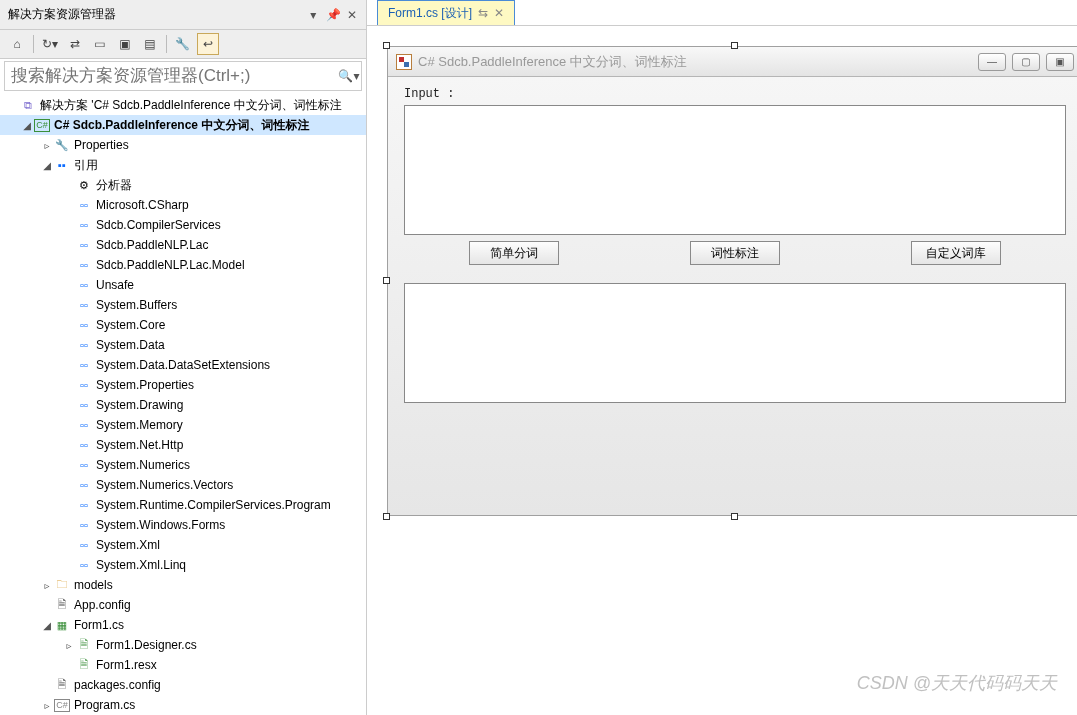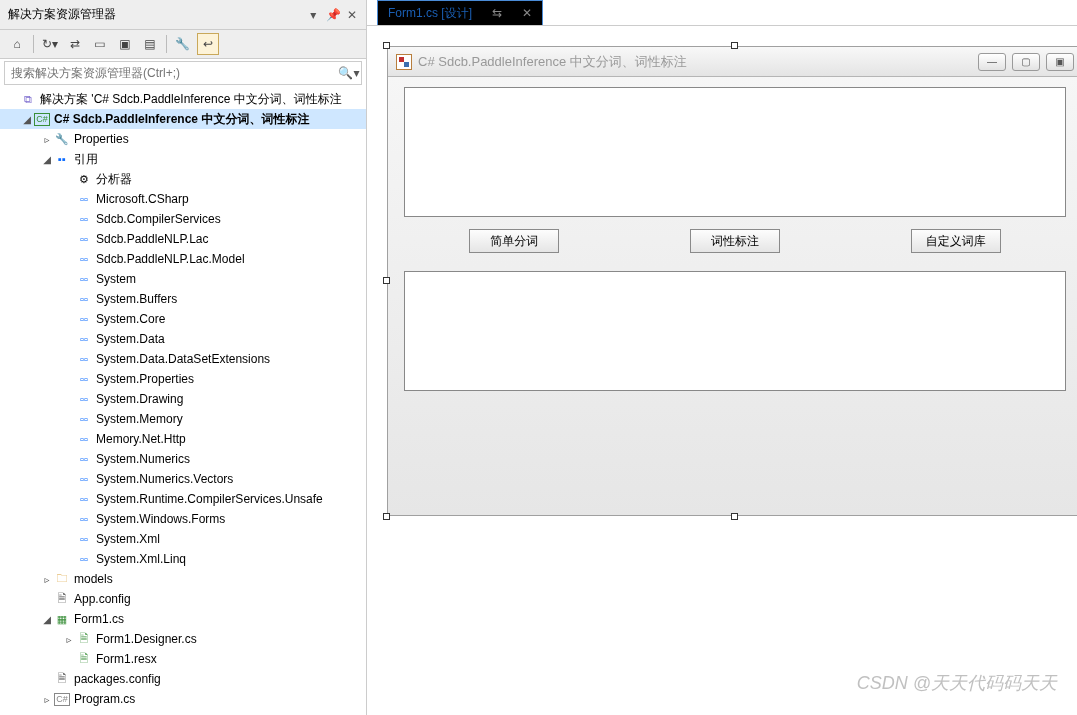--- a/index.html
+++ b/index.html
@@ -7,21 +7,21 @@
   .root { display:flex; height:100%; }
   
   .se { width:367px; border-right:1px solid #ccc; display:flex; flex-direction:column; background:#fff; }
   .se-title { background:#eee; padding:6px 8px; font-size:12px; display:flex; align-items:center; justify-content:space-between; border-bottom:1px solid #ccc; }
   .se-title-icons span { display:inline-block; width:12px; text-align:center; color:#555; margin-left:4px; cursor:pointer; }
   .se-toolbar { background:#eee; padding:3px 6px; border-bottom:1px solid #ccc; display:flex; align-items:center; gap:3px; }
   .se-toolbar .tb { width:22px; height:22px; display:inline-flex; align-items:center; justify-content:center; color:#444; cursor:pointer; }
   .se-toolbar .tb.active { border:1px solid #c9a85a; background:#fdf3d8; }
   .se-toolbar .sep { width:1px; height:18px; background:#bbb; margin:0 2px; }
   .se-search { display:flex; align-items:center; border:1px solid #ccc; margin:2px 4px; background:#fff; }
-  .se-search input { flex:1; border:none; padding:4px 6px; font-size:12px; outline:none; color:#888; background:transparent; }
+  .se-search input { flex:1; border:none; padding:4px 6px; font-size:17px; outline:none; color:#888; background:transparent; }
   .se-search .mag { width:24px; text-align:center; color:#555; cursor:pointer; }
   .tree { flex:1; overflow:auto; padding:2px 0 10px 0; }
   .tn { display:flex; align-items:center; height:20px; white-space:nowrap; cursor:default; }
   .tn .arrow { width:14px; text-align:center; color:#555; cursor:pointer; font-size:10px; }
   .tn .arrow.none { visibility:hidden; }
   .tn .icon { width:16px; height:16px; margin-right:4px; display:inline-flex; align-items:center; justify-content:center; font-size:11px; }
   .tn .lbl { }
   .tn.selected { background:#cfe7ff; }
   .tn.selected .lbl { font-weight:bold; color:#000; }
   .folder { color:#d9a23b; }
@@ -30,39 +30,39 @@
   .csharp-box { border:1px solid #3a8f3a; color:#3a8f3a; font-size:9px; padding:0 1px; line-height:11px; }
   .sln-ico { color:#7d6dcf; }
   .config-ico { color:#444; }
   .lvl0 { padding-left:6px; }
   .lvl1 { padding-left:20px; }
   .lvl2 { padding-left:40px; }
   .lvl3 { padding-left:62px; }
   
   .da { flex:1; display:flex; flex-direction:column; background:#fff; }
   .tabs { display:flex; align-items:stretch; height:26px; border-bottom:1px solid #ccc; padding-left:10px; }
-  .tab { display:flex; align-items:center; padding:0 10px; border:1px solid #4a8bd6; border-bottom:none; background:#000000; color:#1a5fb4; gap:20px; }
+  .tab { display:flex; align-items:center; padding:0 10px; border:1px solid #4a8bd6; border-bottom:none; background:#fef9c3; color:#1a5fb4; gap:6px; }
   .tab .pin { color:#888; cursor:pointer; }
   .tab .close { color:#888; cursor:pointer; }
   .canvas { flex:1; position:relative; background:#fff; }
   .form-host { position:absolute; left:20px; top:20px; width:696px; height:470px; }
   .form-window { width:100%; height:100%; border:1px solid #a0a0a0; background:linear-gradient(#f7f7f7,#e6e6e6); display:flex; flex-direction:column; position:relative; }
   .fw-title { height:30px; display:flex; align-items:center; padding:0 8px; border-bottom:1px solid #b5b5b5; background:linear-gradient(#f8f8f8,#e4e4e4); }
   .fw-title .app-ico { width:16px; height:16px; margin-right:6px; display:inline-block; background:#fff; border:1px solid #b87e3d; position:relative; }
   .fw-title .app-ico::before { content:""; position:absolute; left:2px; top:2px; width:5px; height:5px; background:#c03030; }
   .fw-title .app-ico::after { content:""; position:absolute; right:2px; bottom:2px; width:5px; height:5px; background:#3a6fb0; }
   .fw-title .t { color:#999; font-size:13px; flex:1; }
   .wc { display:flex; gap:6px; }
   .wc .b { width:28px; height:18px; border:1px solid #9a9a9a; border-radius:3px; background:linear-gradient(#fff,#e3e3e3); display:flex; align-items:center; justify-content:center; color:#555; font-size:10px; cursor:pointer; }
   .fw-body { flex:1; padding:10px 16px 16px 16px; display:flex; flex-direction:column; }
   .field-label { font-family:"Courier New",monospace; font-size:12px; color:#222; margin-bottom:4px; }
   .textbox { border:1px solid #888; background:#fff; width:100%; }
   .tb-input { height:130px; }
   .tb-output { height:120px; }
-  .btn-row { display:flex; justify-content:space-around; margin:12px 0 18px 0; }
+  .btn-row { display:flex; justify-content:space-around; margin:6px 0 18px 0; }
   .winbtn { width:90px; height:24px; border:1px solid #8a8a8a; background:linear-gradient(#fdfdfd,#e5e5e5); font-size:12px; text-align:center; line-height:22px; cursor:pointer; }
   
   .handles .h { position:absolute; width:7px; height:7px; background:#fff; border:1px solid #333; }
   .handles .h.tl { left:-4px; top:-4px; }
   .handles .h.tm { left:50%; top:-4px; margin-left:-4px; }
   .handles .h.ml { left:-4px; top:50%; margin-top:-4px; }
   .handles .h.bl { left:-4px; bottom:-4px; }
   .handles .h.bm { left:50%; bottom:-4px; margin-left:-4px; }
   .watermark { position:absolute; right:20px; bottom:20px; color:rgba(150,150,150,.6); font-size:18px; font-style:italic; pointer-events:none; }
 </style>
@@ -141,21 +141,21 @@
             <span class="lbl">Sdcb.PaddleNLP.Lac</span>
           </div>
           <div class="tn lvl3">
             <span class="arrow none">▸</span>
             <span class="icon ref">▫▫</span>
             <span class="lbl">Sdcb.PaddleNLP.Lac.Model</span>
           </div>
           <div class="tn lvl3">
             <span class="arrow none">▸</span>
             <span class="icon ref">▫▫</span>
-            <span class="lbl">System</span>
+            <span class="lbl">Unsafe</span>
           </div>
           <div class="tn lvl3">
             <span class="arrow none">▸</span>
             <span class="icon ref">▫▫</span>
             <span class="lbl">System.Buffers</span>
           </div>
           <div class="tn lvl3">
             <span class="arrow none">▸</span>
             <span class="icon ref">▫▫</span>
             <span class="lbl">System.Core</span>
@@ -181,36 +181,36 @@
             <span class="lbl">System.Drawing</span>
           </div>
           <div class="tn lvl3">
             <span class="arrow none">▸</span>
             <span class="icon ref">▫▫</span>
             <span class="lbl">System.Memory</span>
           </div>
           <div class="tn lvl3">
             <span class="arrow none">▸</span>
             <span class="icon ref">▫▫</span>
-            <span class="lbl">Memory.Net.Http</span>
+            <span class="lbl">System.Net.Http</span>
           </div>
           <div class="tn lvl3">
             <span class="arrow none">▸</span>
             <span class="icon ref">▫▫</span>
             <span class="lbl">System.Numerics</span>
           </div>
           <div class="tn lvl3">
             <span class="arrow none">▸</span>
             <span class="icon ref">▫▫</span>
             <span class="lbl">System.Numerics.Vectors</span>
           </div>
           <div class="tn lvl3">
             <span class="arrow none">▸</span>
             <span class="icon ref">▫▫</span>
-            <span class="lbl">System.Runtime.CompilerServices.Unsafe</span>
+            <span class="lbl">System.Runtime.CompilerServices.Program</span>
           </div>
           <div class="tn lvl3">
             <span class="arrow none">▸</span>
             <span class="icon ref">▫▫</span>
             <span class="lbl">System.Windows.Forms</span>
           </div>
           <div class="tn lvl3">
             <span class="arrow none">▸</span>
             <span class="icon ref">▫▫</span>
             <span class="lbl">System.Xml</span>
@@ -275,20 +275,21 @@
           <div class="fw-title">
             <span class="app-ico"></span>
             <span class="t">C# Sdcb.PaddleInference 中文分词、词性标注</span>
             <div class="wc">
               <div class="b">—</div>
               <div class="b">▢</div>
               <div class="b">▣</div>
             </div>
           </div>
           <div class="fw-body">
+            <div class="field-label">Input :</div>
             <div class="textbox tb-input"></div>
             <div class="btn-row">
               <div class="winbtn">简单分词</div>
               <div class="winbtn">词性标注</div>
               <div class="winbtn">自定义词库</div>
             </div>
             <div class="textbox tb-output"></div>
           </div>
         </div>
         <div class="h tl"></div>

